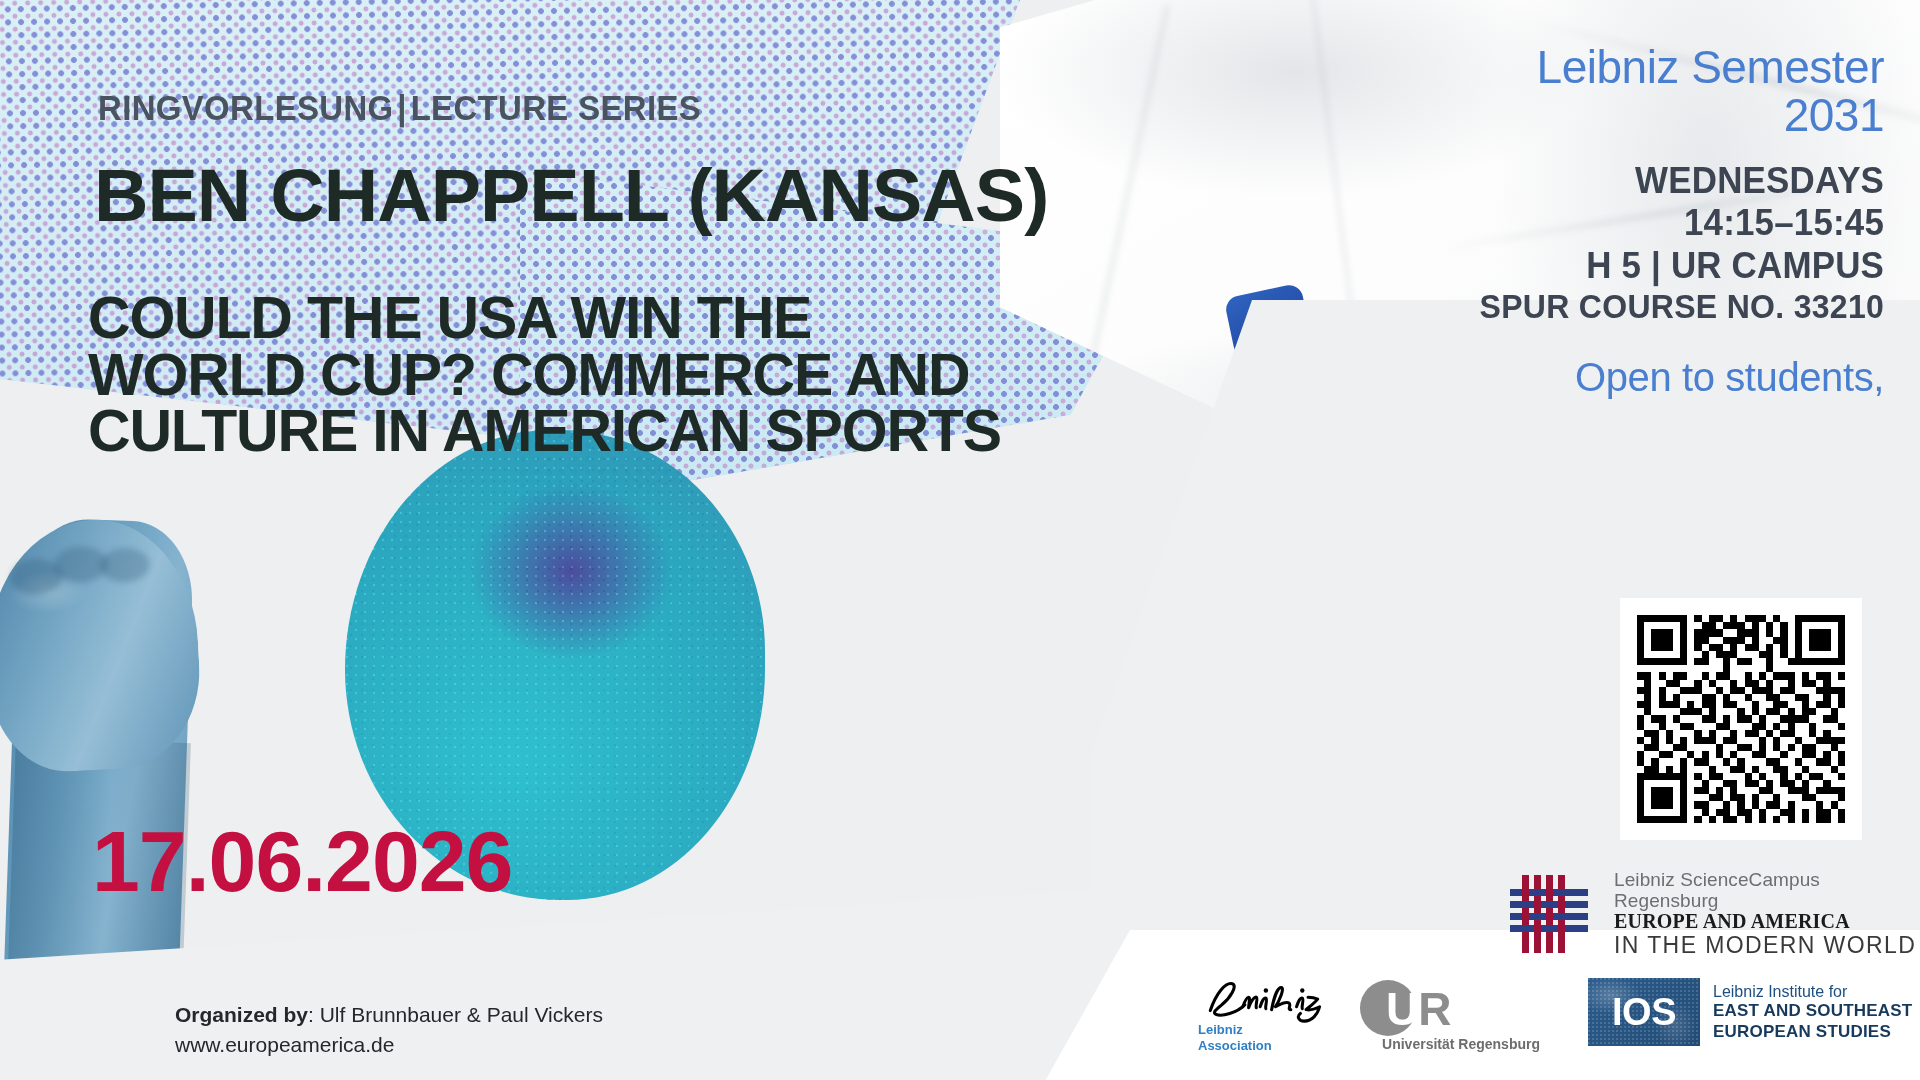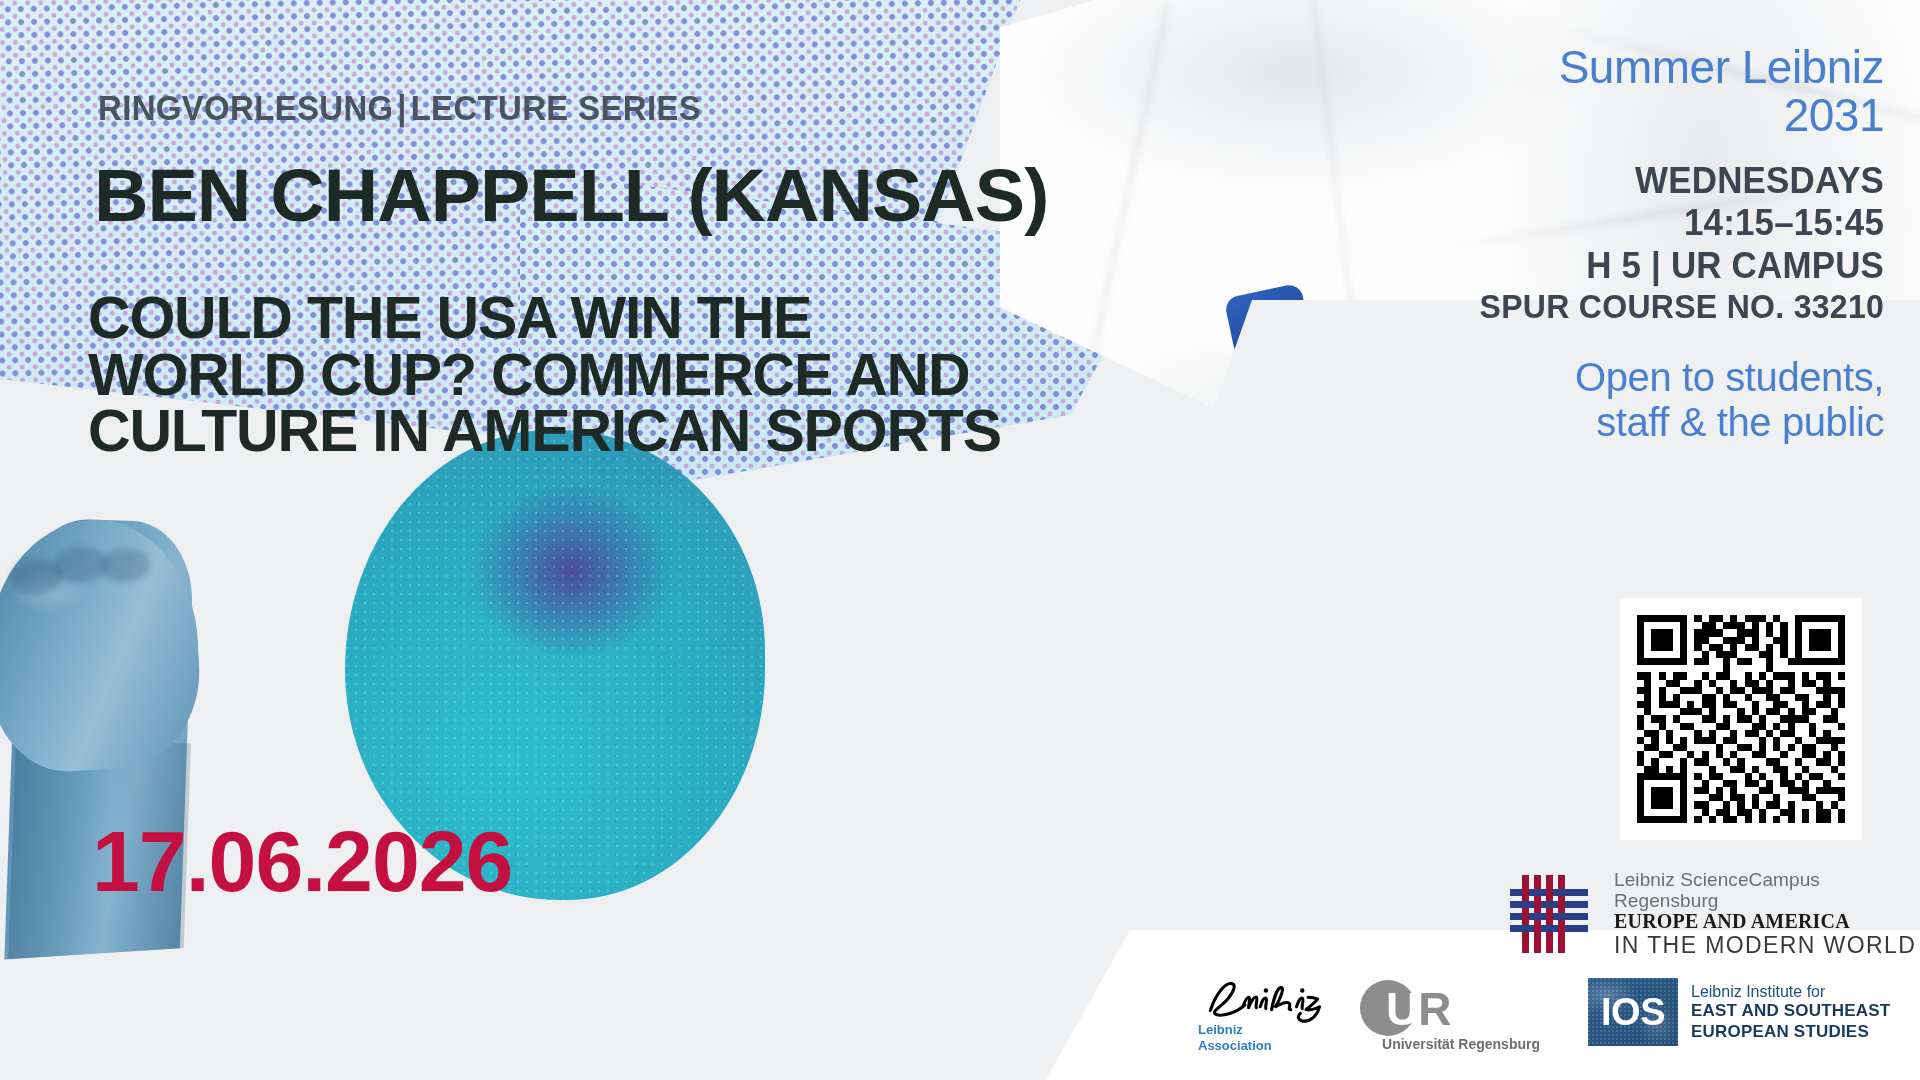--- a/index.html
+++ b/index.html
@@ -239,21 +239,21 @@
 
   .ur-logo{left:1360px;top:980px;width:180px;}
   .ur-mark{position:relative;height:56px;}
   .ur-circle{position:absolute;left:0;top:0;width:56px;height:56px;border-radius:50%;background:#8d8d8d;}
   .ur-letters{position:absolute;left:26px;top:2px;font-size:46px;font-weight:700;color:#8d8d8d;letter-spacing:-1px;font-family:"Liberation Sans",sans-serif;}
   .ur-letters .u{color:#ffffff;}
   .ur-cap{font-size:14px;font-weight:700;color:#6d6d6d;text-align:right;font-family:"Liberation Sans",sans-serif;}
 
   .ios-logo{left:1588px;top:978px;display:flex;align-items:center;gap:13px;}
   .ios-mark{
-    width:90px;height:68px;position:relative;overflow:hidden;
+    width:112px;height:68px;position:relative;overflow:hidden;
     background:
       radial-gradient(ellipse 44px 26px at 20% 26%, rgba(255,255,255,.22), transparent 70%),
       radial-gradient(ellipse 30px 34px at 78% 70%, rgba(255,255,255,.14), transparent 70%),
       linear-gradient(135deg,#2c5c8c,#214b75);
     display:flex;align-items:center;justify-content:center;
   }
   .ios-mark::after{
     content:"";position:absolute;inset:0;
     background-image:radial-gradient(circle at 1px 1px, rgba(255,255,255,.16) .7px, transparent 1.1px);
     background-size:4px 4px;
@@ -308,37 +308,40 @@
   <div class="layer speaker">BEN CHAPPELL (KANSAS)</div>
 
   <div class="layer talk-title">
     <div>COULD THE USA WIN THE</div>
     <div>WORLD CUP? COMMERCE AND</div>
     <div>CULTURE IN AMERICAN SPORTS</div>
   </div>
 
   <div class="layer date">17.06.2026</div>
 
+  <div class="layer organized">
+    <div><b>Organized by</b><span>: </span><span>Ulf Brunnbauer &amp; Paul Vickers</span></div>
+    <div>www.europeamerica.de</div>
+  </div>
 
   <div class="layer semester">
-    <div>Summer Leibniz</div>
+    <div>Leibniz Semester</div>
     <div>2031</div>
   </div>
 
   <div class="layer schedule">
     <div>WEDNESDAYS</div>
     <div>14:15–15:45</div>
     <div>H 5 | UR CAMPUS</div>
   </div>
 
   <div class="layer course-no">SPUR COURSE NO. 33210</div>
 
   <div class="layer open-to">
     <div>Open to students,</div>
-    <div>staff &amp; the public</div>
   </div>
 
   <div class="layer qr-card">
     <svg class="qr" viewBox="0 0 29 29" shape-rendering="crispEdges">
       <rect width="29" height="29" fill="#fff"></rect>
       <g fill="#000">
         <path d="M0 0h7v7H0z M1 1v5h5V1z M2 2h3v3H2z"></path>
         <path d="M22 0h7v7h-7z M23 1v5h5V1z M24 2h3v3h-3z"></path>
         <path d="M0 22h7v7H0z M1 23v5h5v-5z M2 24h3v3H2z"></path>
         <rect x="8" y="0" width="1" height="1"></rect>

